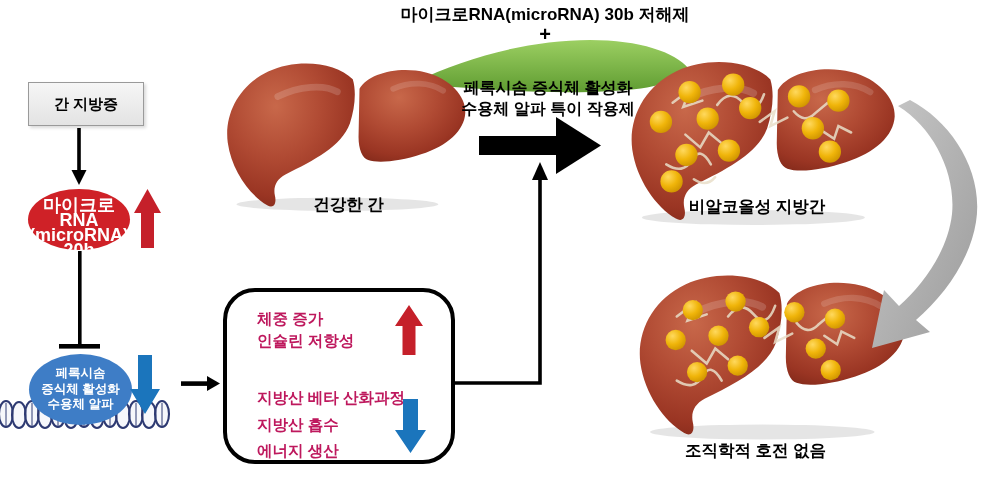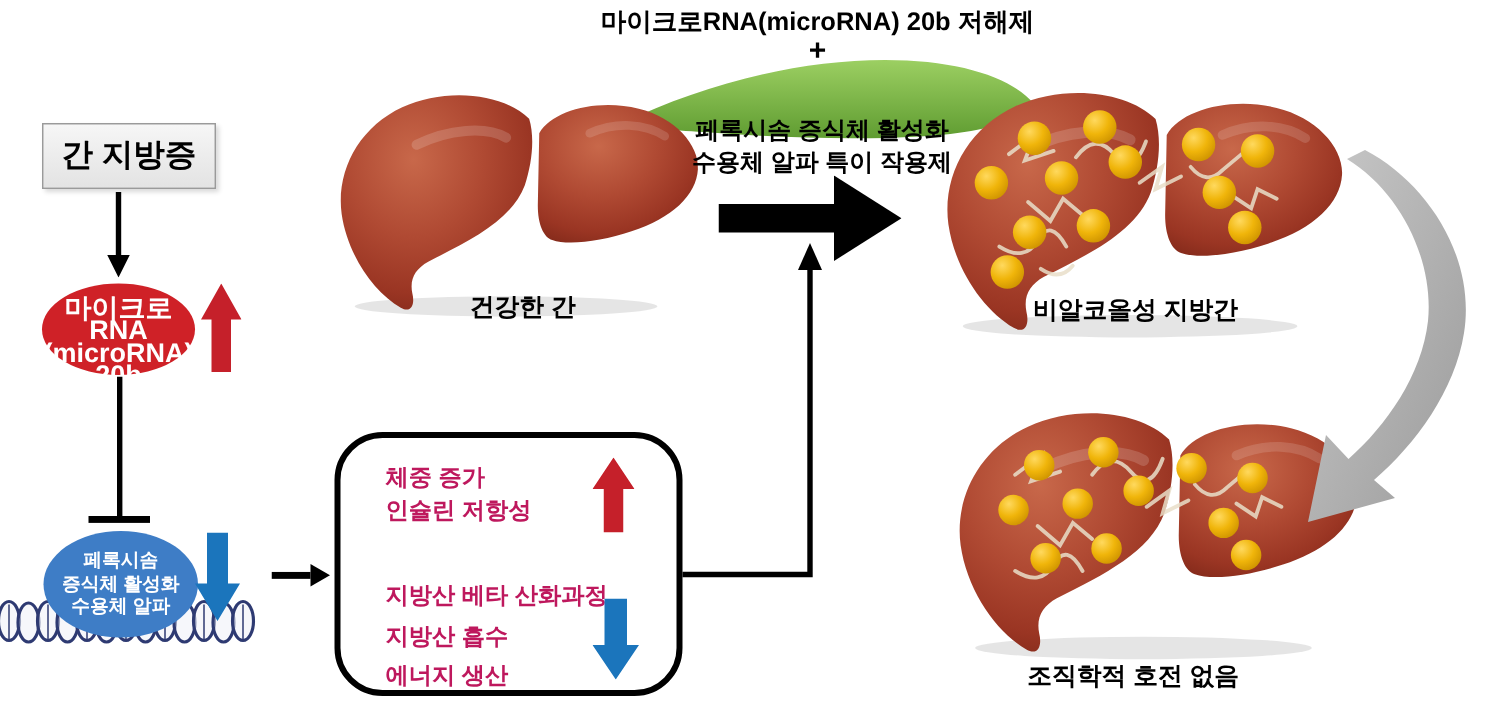--- a/index.html
+++ b/index.html
@@ -8,21 +8,21 @@
   .abs { position:absolute; }
   .ctr { text-align:center; }
 
   #title-line { left:300px; top:3px; width:490px; font-size:17px; font-weight:700; color:#000; }
   #plus-sign { left:523px; top:23px; width:44px; font-size:20px; font-weight:800; color:#000; }
   #green-swoosh { left:412px; top:37px; }
   #green-label { left:430px; top:41px; width:236px; font-size:16px; font-weight:700; line-height:21px; color:#000; z-index:3;margin-top:36px; }
 
   #steatosis-box { left:28px; top:82px; width:116px; height:44px; line-height:42px;
     background:linear-gradient(#f6f6f6,#e3e3e3); border:1px solid #9a9a9a;
-    box-shadow:2px 2px 3px rgba(0,0,0,0.15); font-size:21px; font-weight:700; color:#000; }
+    box-shadow:2px 2px 3px rgba(0,0,0,0.15); font-size:15px; font-weight:700; color:#000; }
   #arrow-down-1 { left:69px; top:128px; }
   #mirna-oval { left:28px; top:189px; width:102px; height:61px; border-radius:50%;
     background:#cf2127; color:#fff; font-size:18px; font-weight:700; line-height:15px; padding-top:9px; }
   #red-up-arrow { left:134px; top:189px; }
   #inhibition-bar { left:56px; top:251px; }
   #ppar-oval { left:29px; top:354px; width:103px; height:71px; border-radius:50%;
     background:#3e7dc6; color:#fff; font-size:12.5px; font-weight:700; line-height:15.5px; padding-top:12px; z-index:2;text-align:center; }
   #blue-down-arrow { left:130px; top:355px; z-index:2; }
   #dna-helix { left:0px; top:399px; z-index:1; }
   #small-right-arrow { left:181px; top:374px; }
@@ -78,21 +78,21 @@
       <path d="M143,32 C152,16 184,8 212,15 C237,21 254,40 253,57 C252,75 235,91 207,100
                C186,107 163,110 152,106 C146,104 142,95 142,82 Z" fill="url(#gLiver)"></path>
       <path d="M58,40 C80,29 106,27 120,35" stroke="rgba(255,255,255,0.16)" stroke-width="7" fill="none" stroke-linecap="round"></path>
       <path d="M178,32 C196,24 216,25 230,34" stroke="rgba(255,255,255,0.14)" stroke-width="6" fill="none" stroke-linecap="round"></path>
     </g>
   </defs>
 </svg>
 
 <div id="stage">
 
-  <div id="title-line" class="abs ctr">마이크로RNA(microRNA) 20b 저해제</div>
+  <div id="title-line" class="abs ctr">마이크로RNA(microRNA) 30b 저해제</div>
   <div id="plus-sign" class="abs ctr">+</div>
   <svg id="green-swoosh" class="abs" width="280" height="56" viewBox="0 0 280 56">
     <path d="M3,45 C55,20 118,3 178,3 C228,3 263,15 277,32 C271,44 241,52 201,54
              C152,57 96,54 57,51 C36,50 15,48 3,45 Z" fill="url(#gGreen)"></path>
   </svg>
   <div id="green-label" class="abs ctr">
     <div>페록시솜 증식체 활성화</div>
     <div>수용체 알파 특이 작용제</div>
   </div>
 

